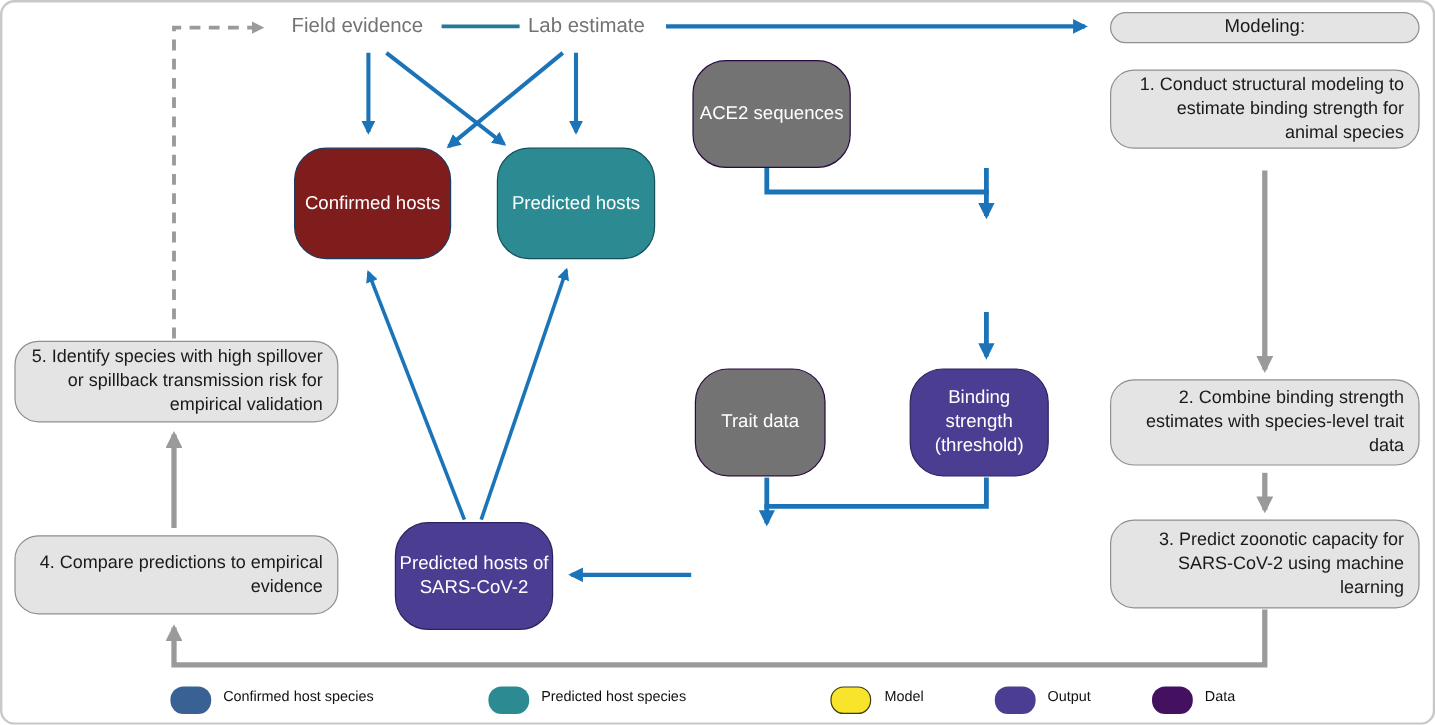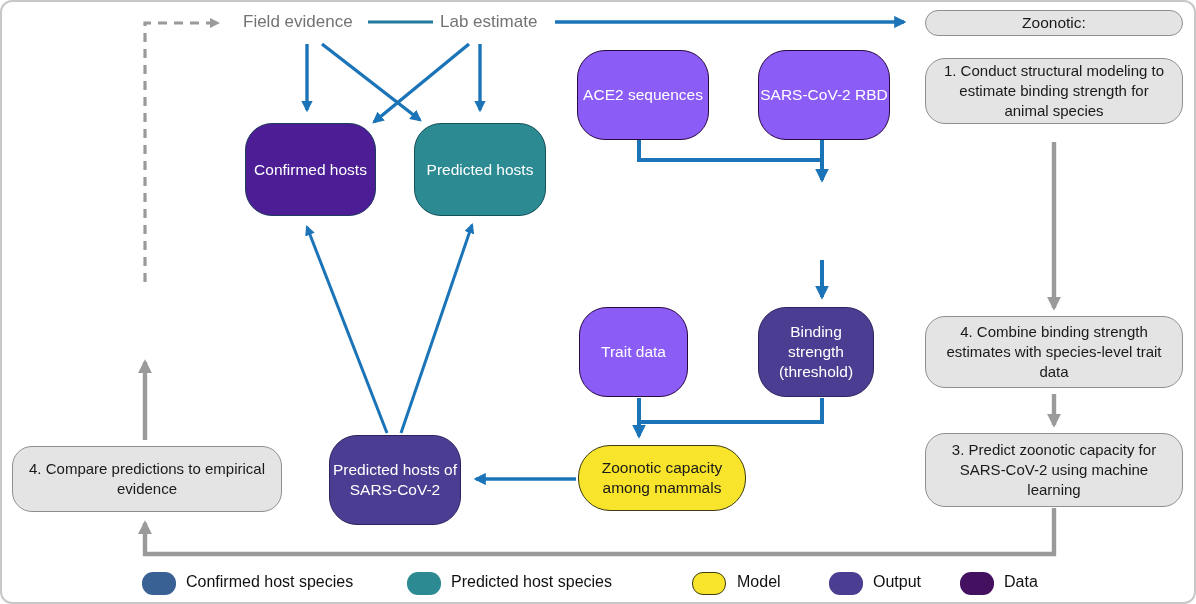--- a/index.html
+++ b/index.html
@@ -7,38 +7,38 @@
   .frame{
     position:relative;width:1192px;height:600px;margin:0;
     border:2px solid #c8c8c8;border-radius:12px;background:#ffffff;overflow:hidden;
   }
   .layer{position:absolute;left:0;top:0;width:1196px;height:604px;pointer-events:none;}
   .abs{position:absolute;box-sizing:border-box;}
   .node{
     display:flex;align-items:center;justify-content:center;text-align:center;
     font-size:15.5px;line-height:1.28;z-index:2;
   }
-  .node-data{background:#8b5cf6;color:#ffffff;border:1px solid #2a0840;border-radius:28px;}
+  .node-data{background:#737373;color:#ffffff;border:1px solid #2a0840;border-radius:28px;}
   .node-output{background:#4b3e92;color:#ffffff;border:1px solid #2c2260;border-radius:28px;}
   .node-model{background:#f8e42a;color:#1a1a1a;border:1px solid #3c3c10;border-radius:32px;}
-  .node-confirmed{background:#4c1d95;color:#ffffff;border:1px solid #1d3a5f;border-radius:27px;}
+  .node-confirmed{background:#7f1d1d;color:#ffffff;border:1px solid #1d3a5f;border-radius:27px;}
   .node-predicted{background:#2c8a92;color:#ffffff;border:1px solid #135058;border-radius:27px;}
   .step{
     background:#e4e4e4;color:#1a1a1a;border:1.5px solid #8f8f8f;border-radius:20px;
     font-size:15px;line-height:1.34;display:flex;align-items:center;
-    padding:6px 12px;text-align:center;z-index:2;
+    padding:6px 12px;text-align:right;z-index:2;
   }
   .pill{
     background:#e4e4e4;color:#1a1a1a;border:1.5px solid #8f8f8f;border-radius:14px;
     font-size:15.5px;display:flex;align-items:center;justify-content:center;z-index:2;
   }
   .toplabel{font-size:17px;color:#737373;z-index:2;white-space:nowrap;}
   .legend-swatch{border-radius:11px;z-index:2;}
   .legend-swatch.bordered{border:1.5px solid #3c3c10;}
-  .legend-label{font-size:16px;color:#111111;z-index:2;white-space:nowrap;text-align:right;}
+  .legend-label{font-size:12px;color:#111111;z-index:2;white-space:nowrap;text-align:right;}
 </style>
 </head>
 <body>
 
 <div class="frame">
 
   <svg class="layer" width="1196" height="604" viewBox="0 0 1196 604">
     <defs>
       <marker id="ab" viewBox="0 0 10 10" refX="8" refY="5" markerWidth="3.4" markerHeight="3.4" orient="auto-start-reverse" markerUnits="strokeWidth">
         <path d="M0,0 L10,5 L0,10 z" fill="#1b74b8"></path>
@@ -71,39 +71,38 @@
     <path d="M399,431 L470,223" fill="none" stroke="#1b74b8" stroke-width="3" marker-end="url(#ab)"></path>
 
     <path d="M1052,140 L1052,306" fill="none" stroke="#9a9a9a" stroke-width="4.4" marker-end="url(#ag)"></path>
     <path d="M1052,392 L1052,423" fill="none" stroke="#9a9a9a" stroke-width="4.4" marker-end="url(#ag)"></path>
     <path d="M1052,506 L1052,552 L143,552 L143,521" fill="none" stroke="#9a9a9a" stroke-width="4.4" marker-end="url(#ag)"></path>
     <path d="M143,438 L143,360" fill="none" stroke="#9a9a9a" stroke-width="4.4" marker-end="url(#ag)"></path>
   </svg>
 
   <div class="abs toplabel" style="left:241px;top:10px;">Field evidence</div>
   <div class="abs toplabel" style="left:438px;top:10px;">Lab estimate</div>
-  <div class="abs pill" style="left:923px;top:8px;width:258px;height:26px;">Zoonotic:</div>
+  <div class="abs pill" style="left:923px;top:8px;width:258px;height:26px;">Modeling:</div>
 
   <div class="abs step" style="left:923px;top:56px;width:258px;height:66px;">1. Conduct structural modeling to estimate binding strength for animal species</div>
-  <div class="abs step" style="left:923px;top:314px;width:258px;height:72px;">4. Combine binding strength estimates with species-level trait data</div>
+  <div class="abs step" style="left:923px;top:314px;width:258px;height:72px;">2. Combine binding strength estimates with species-level trait data</div>
   <div class="abs step" style="left:923px;top:431px;width:258px;height:74px;">3. Predict zoonotic capacity for SARS-CoV-2 using machine learning</div>
 
+  <div class="abs step" style="left:10px;top:282px;width:270px;height:68px;">5. Identify species with high spillover or spillback transmission risk for empirical validation</div>
   <div class="abs step" style="left:10px;top:444px;width:270px;height:66px;">4. Compare predictions to empirical evidence</div>
 
   <div class="abs node node-data" style="left:575px;top:48px;width:132px;height:90px;">ACE2 sequences</div>
-  <div class="abs node node-data" style="left:756px;top:48px;width:132px;height:90px;">SARS-CoV-2 RBD</div>
 
   <div class="abs node node-confirmed" style="left:243px;top:121px;width:131px;height:93px;">Confirmed hosts</div>
   <div class="abs node node-predicted" style="left:412px;top:121px;width:132px;height:93px;">Predicted hosts</div>
 
 
   <div class="abs node node-data" style="left:577px;top:305px;width:109px;height:90px;">Trait data</div>
   <div class="abs node node-output" style="left:756px;top:305px;width:116px;height:90px;padding:0 6px;">Binding strength (threshold)</div>
 
-  <div class="abs node node-model" style="left:576px;top:443px;width:168px;height:66px;">Zoonotic capacity among mammals</div>
   <div class="abs node node-output" style="left:327px;top:433px;width:132px;height:90px;">Predicted hosts of SARS-CoV-2</div>
 
   <div class="abs legend-swatch" style="left: 140px; top: 570px; width: 34px; height: 23px; background-color: rgb(58, 97, 148);"></div>
   <div class="abs legend-label" style="left:184px;top:571px;">Confirmed host species</div>
 
   <div class="abs legend-swatch" style="left: 405px; top: 570px; width: 34px; height: 23px; background-color: rgb(44, 138, 146);"></div>
   <div class="abs legend-label" style="left:449px;top:571px;">Predicted host species</div>
 
   <div class="abs legend-swatch bordered" style="left: 690px; top: 570px; width: 34px; height: 23px; background-color: rgb(248, 228, 42);"></div>
   <div class="abs legend-label" style="left:735px;top:571px;">Model</div>

